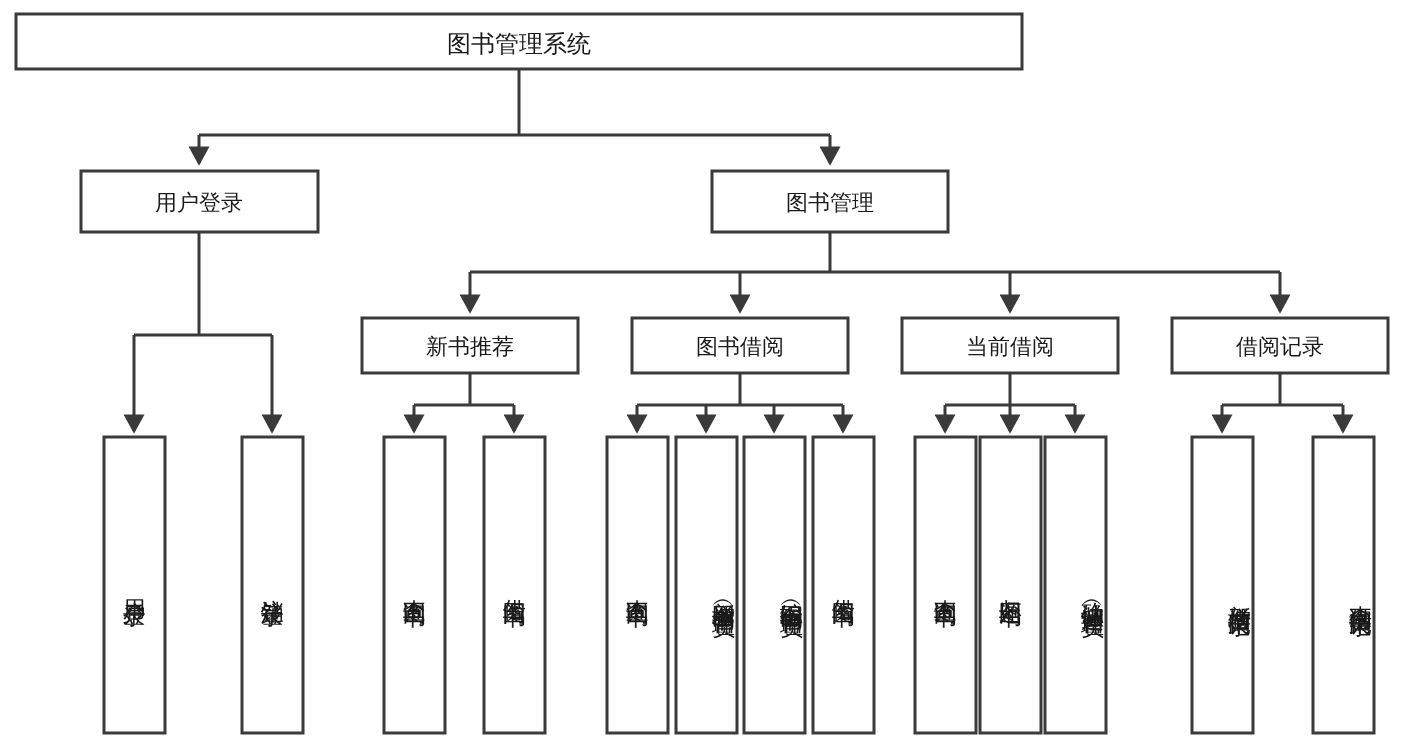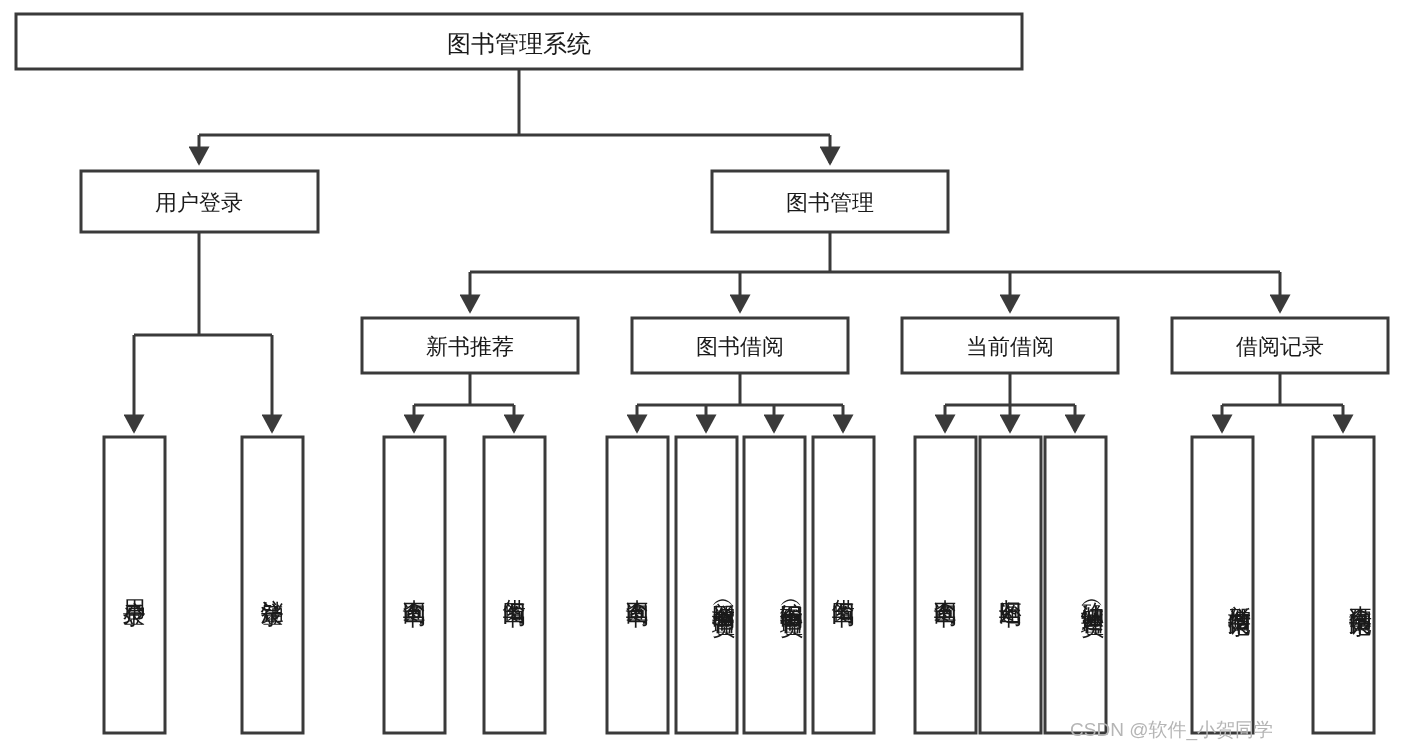--- a/index.html
+++ b/index.html
@@ -11,20 +11,21 @@
     width: 1405px;
     height: 747px;
     font-family: "Liberation Sans", "DejaVu Sans", sans-serif;
     overflow: hidden;
   }
   #diagram-root {
     position: relative;
     width: 1281px;
     height: 747px;
     background: #ffffff;
+    padding-left: 20px;
   }
   svg#tree-svg {
     position: absolute;
     left: 0;
     top: 0;
     width: 1405px;
     height: 747px;
     display: block;
   }
   .node-box {
@@ -213,14 +214,13 @@
   <div class="leaf-label-wrap" style="left: 744px; top: 437px; width: 61px; height: 296px; align-items: flex-start; padding-top: 8px;">编辑图书（管理员）</div>
   <div class="leaf-label-wrap" style="left: 813px; top: 437px; width: 61px; height: 296px; align-items: center;">借阅图书</div>
 
   <div class="leaf-label-wrap" style="left: 915px; top: 437px; width: 61px; height: 296px; align-items: center;">查询图书</div>
   <div class="leaf-label-wrap" style="left: 980px; top: 437px; width: 61px; height: 296px; align-items: center;">归还图书</div>
   <div class="leaf-label-wrap" style="left: 1045px; top: 437px; width: 61px; height: 296px; align-items: flex-start; padding-top: 8px;">确认归还（管理员）</div>
 
   <div class="leaf-label-wrap" style="left: 1192px; top: 437px; width: 61px; height: 296px; align-items: flex-start; padding-top: 8px;">新增借阅记录</div>
   <div class="leaf-label-wrap" style="left: 1313px; top: 437px; width: 61px; height: 296px; align-items: flex-start; padding-top: 8px;">查询借阅记录</div>
 
-  <div id="watermark">CSDN @软件_小贺同学</div>
 </div>
 
 </body></html>

